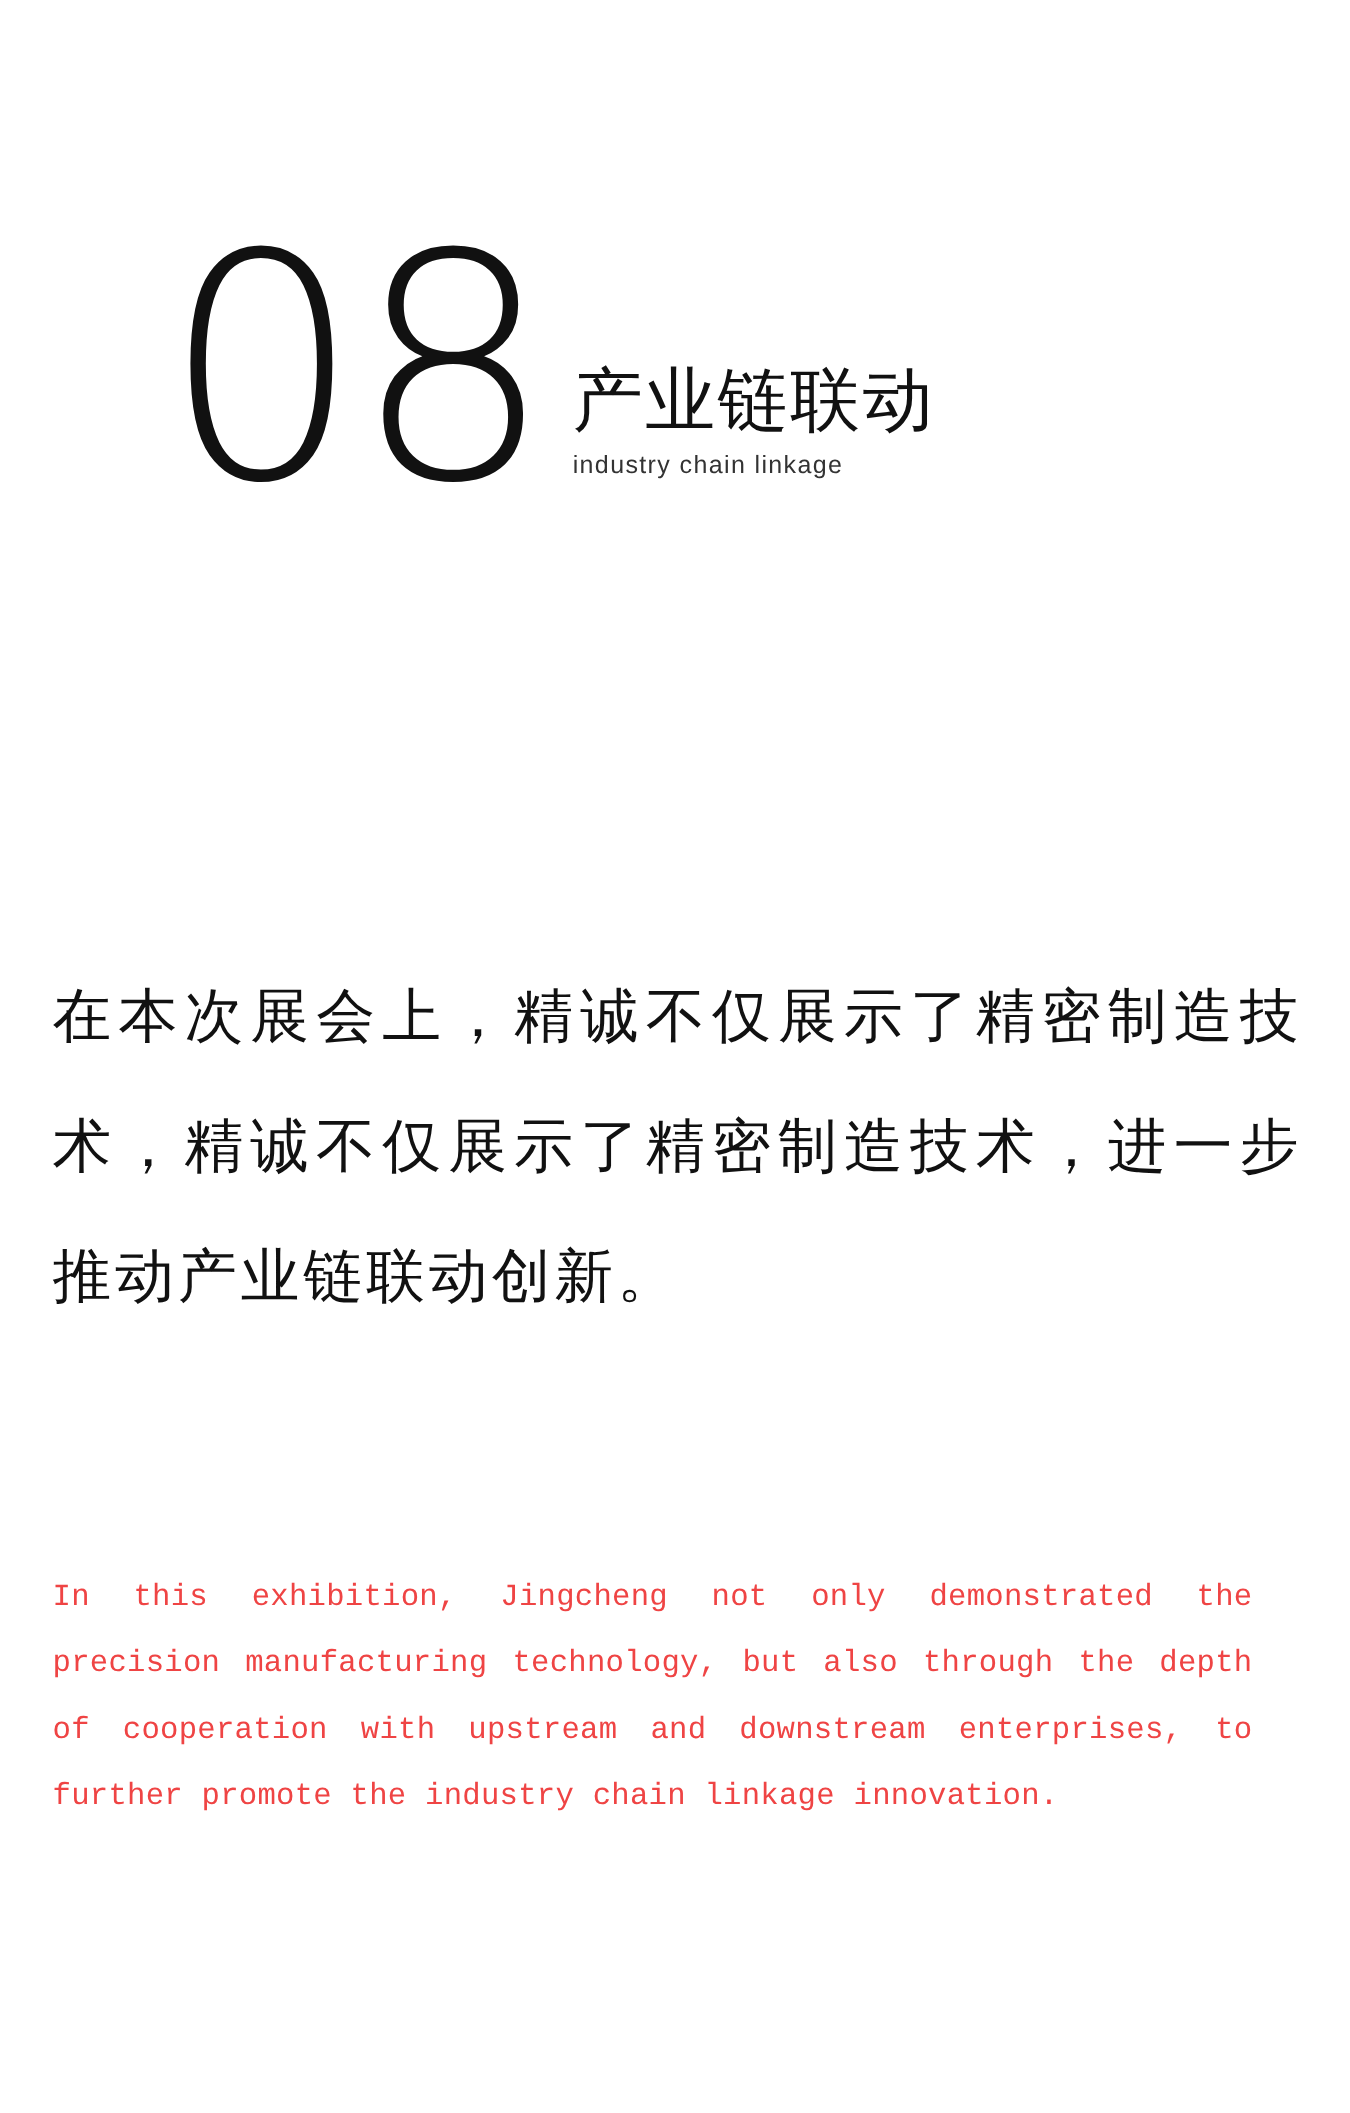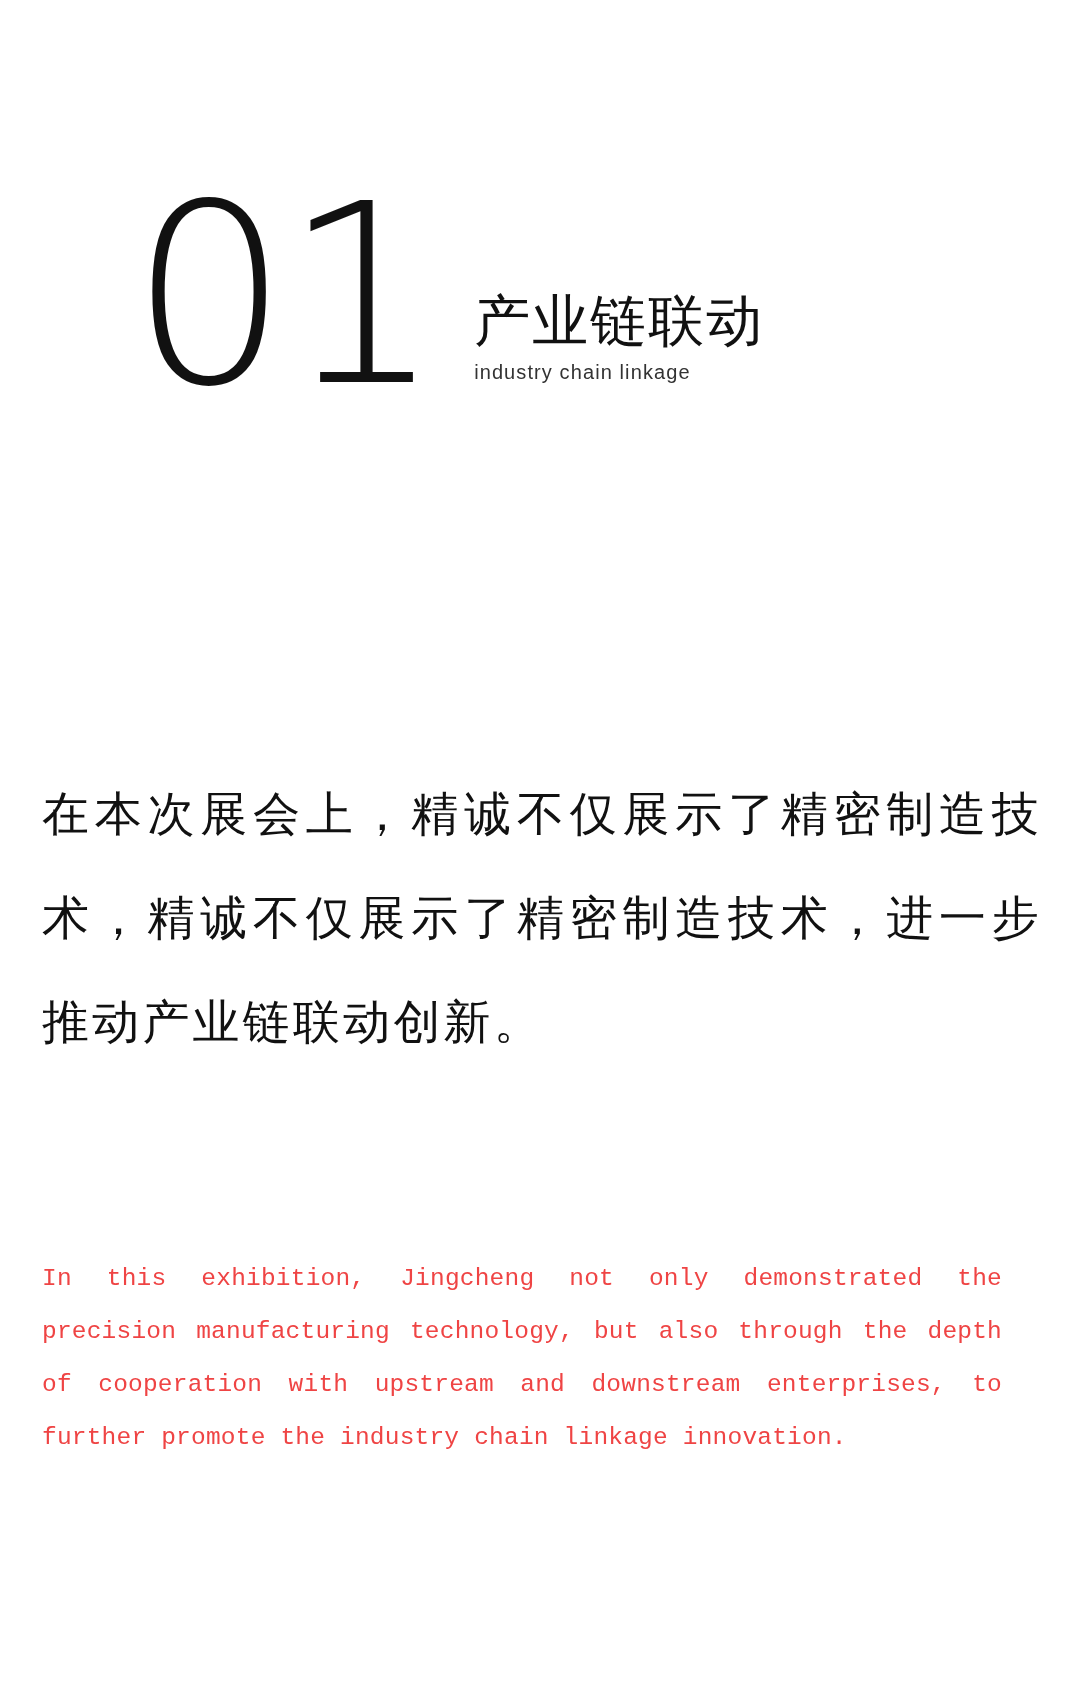--- a/index.html
+++ b/index.html
@@ -37,21 +37,21 @@
     font-size: 250px;
     line-height: 0.86;
     font-weight: 300;
     letter-spacing: -6px;
     color: #111111;
     white-space: nowrap;
     margin-top: -8px;
   }
 
   .heading-group {
-    margin-left: 38px;
+    margin-left: 22px;
     margin-top: 96px;
   }
 
   .heading-cn {
     font-family: "DejaVu Sans", "Liberation Sans", sans-serif;
     font-size: 56px;
     line-height: 1.05;
     font-weight: 300;
     letter-spacing: 2px;
     color: #111111;
@@ -98,21 +98,21 @@
     color: #ef4444;
     text-align: justify;
   }
 </style>
 </head>
 <body>
 
 <div class="page">
 
   <div class="header">
-    <div class="section-number">01</div>
+    <div class="section-number">08</div>
 
     <div class="heading-group">
       <div class="heading-cn">产业链联动</div>
       <div class="heading-en">industry chain linkage</div>
     </div>
   </div>
 
   <div class="body-cn">在本次展会上，精诚不仅展示了精密制造技术，精诚不仅展示了精密制造技术，进一步推动产业链联动创新。</div>
 
   <div class="body-en">In this exhibition, Jingcheng not only demonstrated the precision manufacturing technology, but also through the depth of cooperation with upstream and downstream enterprises, to further promote the industry chain linkage innovation.</div>

